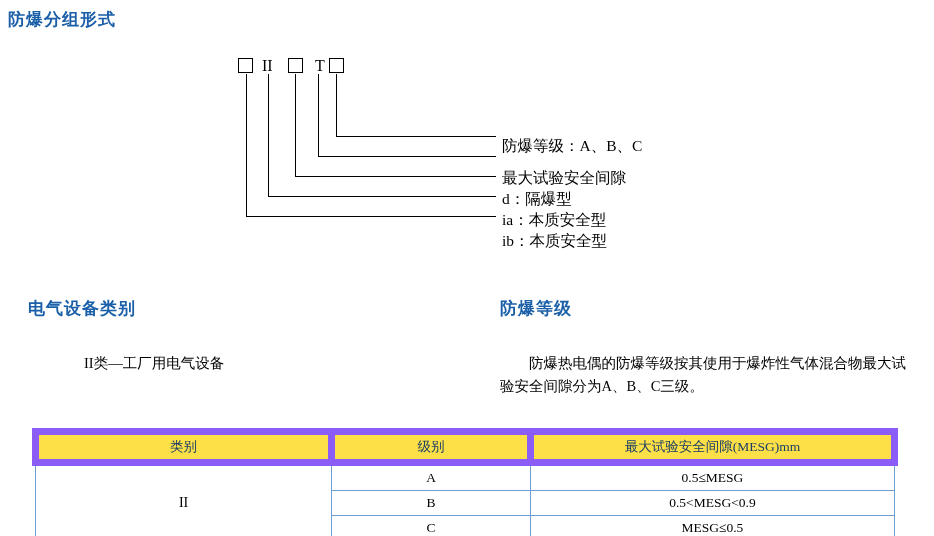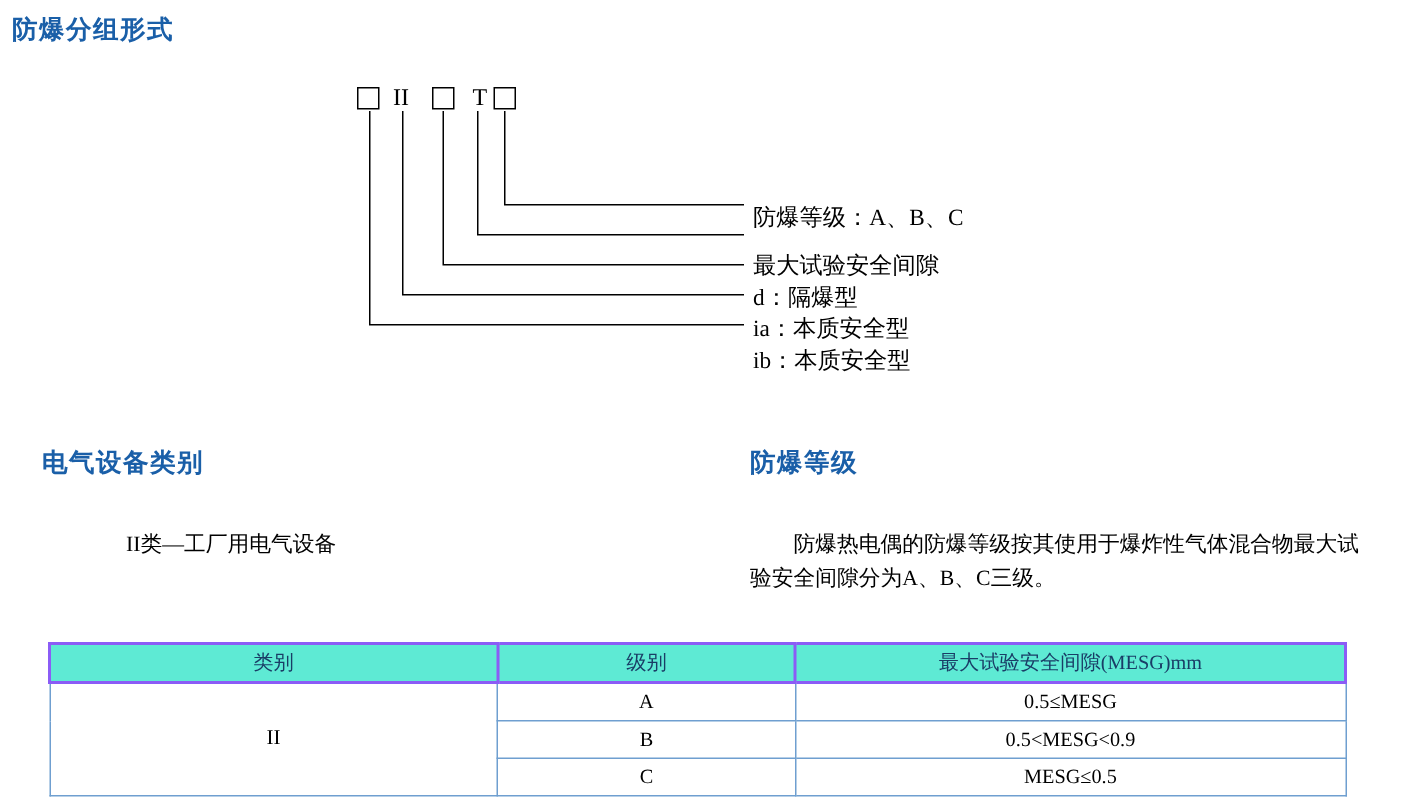--- a/index.html
+++ b/index.html
@@ -88,22 +88,22 @@
     top: 428px;
     width: 866px;
   }
   table.spec {
     border-collapse: collapse;
     width: 866px;
     font-family: "Liberation Serif", "DejaVu Serif", serif;
     font-size: 13.5px;
   }
   table.spec th {
-    background: #5eead4;
-    border: 2px solid #8b5cf6;
+    background: #fde047;
+    border: 7px solid #8b5cf6;
     color: #1a3d66;
     font-weight: normal;
     height: 22px;
     text-align: center;
   }
   table.spec td {
     border: 1px solid #6f9fd0;
     height: 22px;
     text-align: center;
     background: #ffffff;

